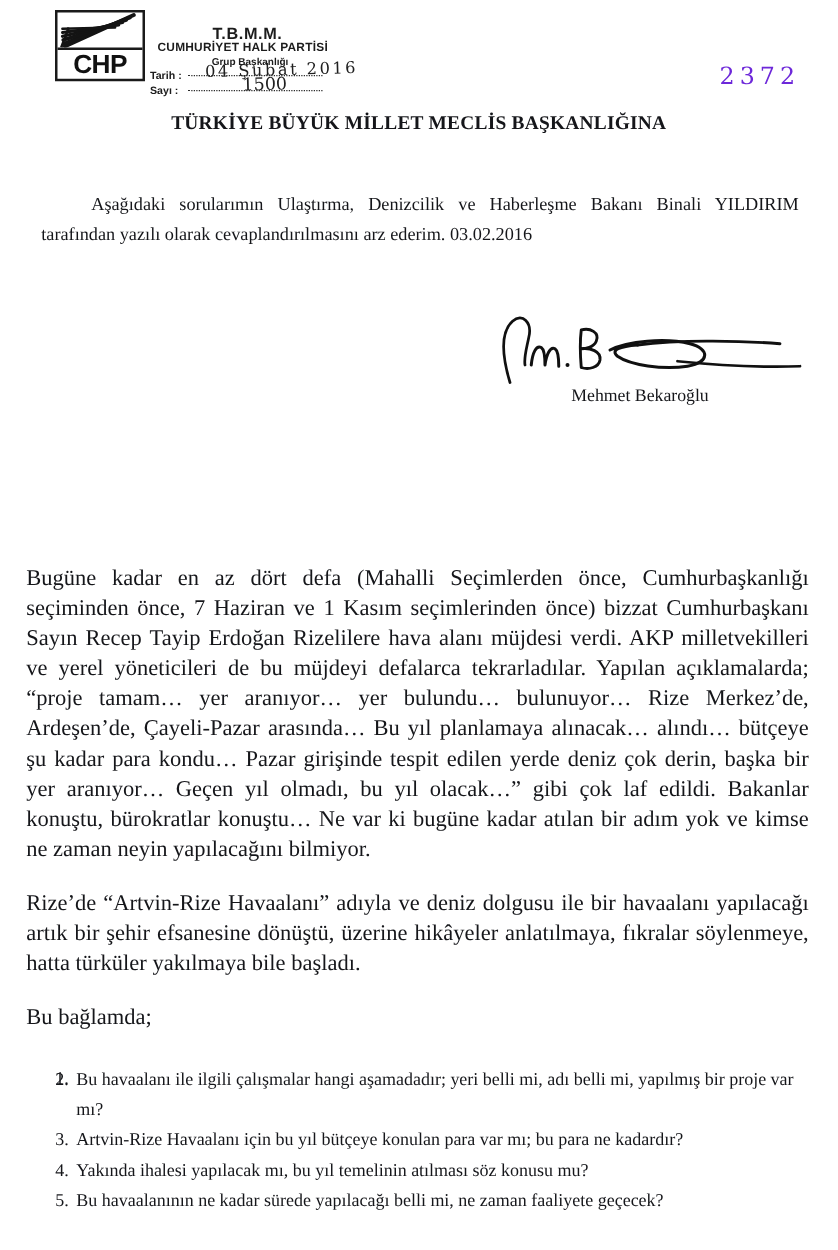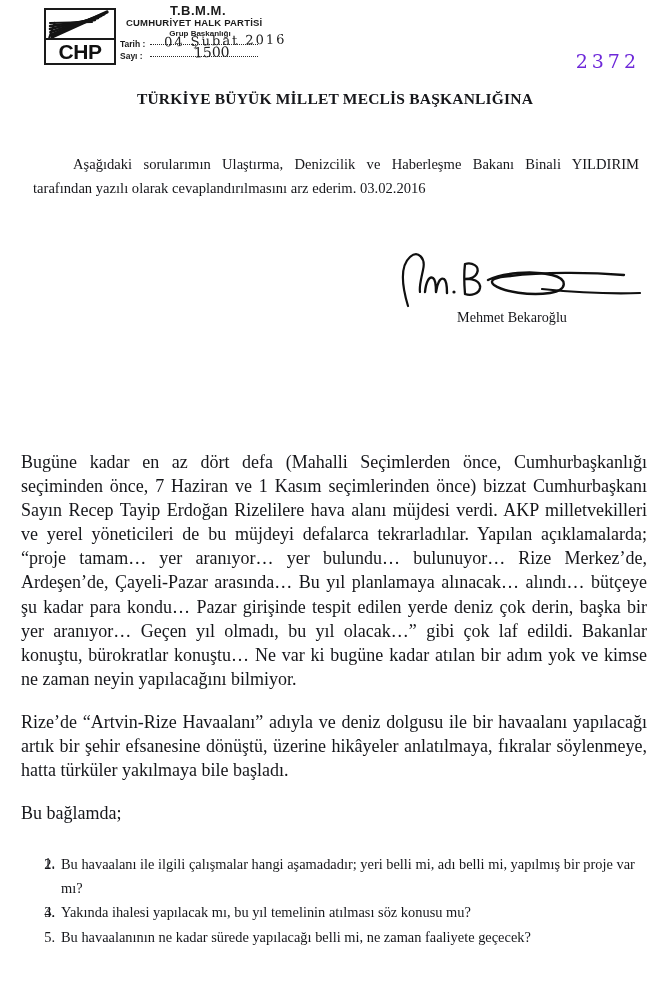--- a/index.html
+++ b/index.html
@@ -57,21 +57,21 @@
     font-weight: bold;
     font-size: 21px;
     line-height: 23px;
     letter-spacing: -0.5px;
     text-align: center;
     color: #111;
   }
   .stamp-right {
     position: absolute;
     left: 76px;
-    top: 0;
+    top: 16px;
     width: 146px;
     font-family: "Liberation Sans", sans-serif;
     color: #1c1c1c;
   }
   .stamp-l1 {
     font-weight: bold;
     font-size: 13px;
     line-height: 13px;
     letter-spacing: 0.5px;
     text-align: center;
@@ -291,20 +291,21 @@
 <ol class="questions">
   <li class="q-item">
     <span class="q-num">1.</span>
   </li>
   <li class="q-item">
     <span class="q-num">2.</span>
     <span>Bu havaalanı ile ilgili çalışmalar hangi aşamadadır; yeri belli mi, adı belli mi, yapılmış bir proje var mı?</span>
   </li>
   <li class="q-item">
     <span class="q-num">3.</span>
+    <span>Artvin-Rize Havaalanı için bu yıl bütçeye konulan para var mı; bu para ne kadardır?</span>
   </li>
   <li class="q-item">
     <span class="q-num">4.</span>
     <span>Yakında ihalesi yapılacak mı, bu yıl temelinin atılması söz konusu mu?</span>
   </li>
   <li class="q-item">
     <span class="q-num">5.</span>
     <span>Bu havaalanının ne kadar sürede yapılacağı belli mi, ne zaman faaliyete geçecek?</span>
   </li>
 </ol>

